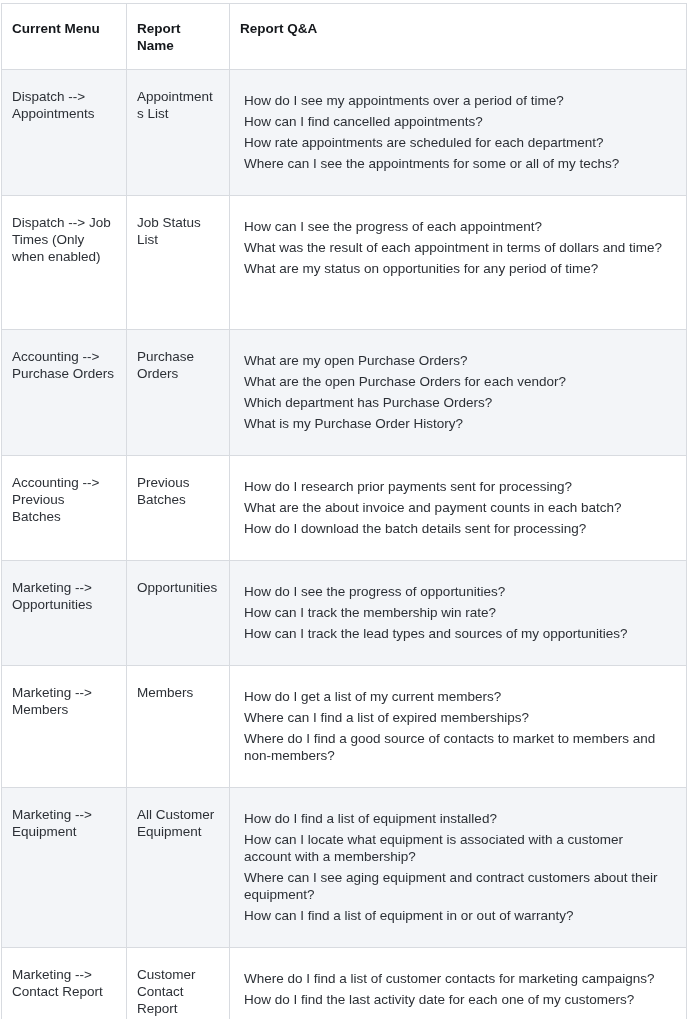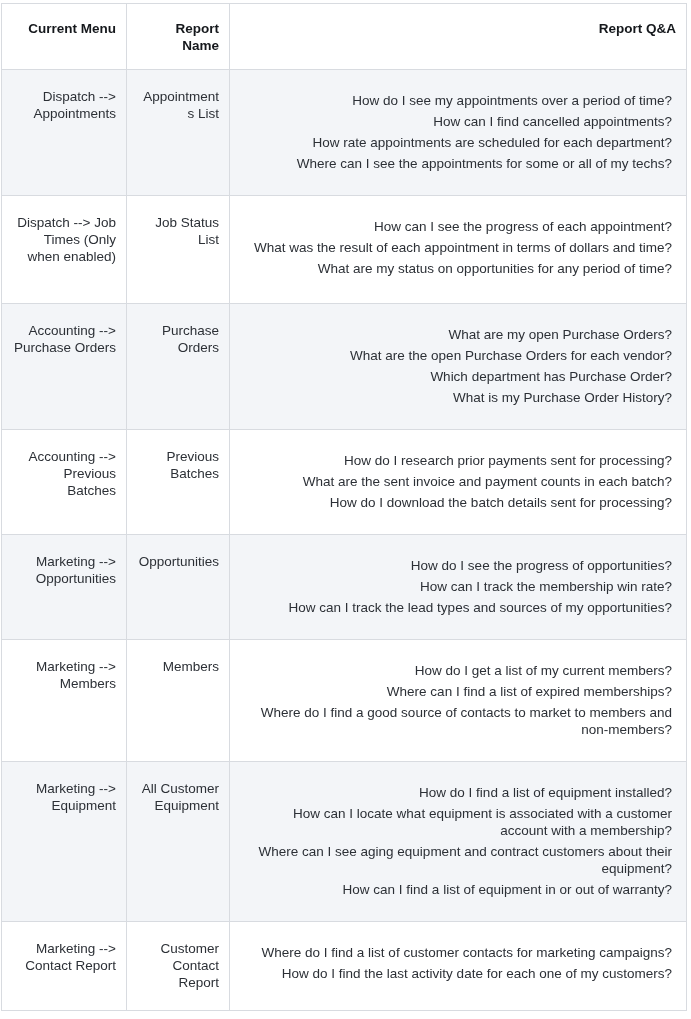--- a/index.html
+++ b/index.html
@@ -25,42 +25,42 @@
     border-collapse: collapse;
     table-layout: fixed;
     width: 686px;
     margin: 3px 0 0 1px;
   }
   col.c-menu   { width: 125px; }
   col.c-report { width: 103px; }
   col.c-qa     { width: auto;  }
   th, td {
     border: 1px solid var(--border);
-    text-align: right;
+    text-align: left;
     vertical-align: top;
     overflow-wrap: break-word;
   }
   th {
     font-size: 13.5px;
     font-weight: 700;
     color: var(--header-text);
     padding: 16px 10px 15px 10px;
     background: #ffffff;
     line-height: 17px;
   }
   td {
     font-size: 13.5px;
     font-weight: 400;
     color: var(--body-text);
     line-height: 17px;
     padding: 18px 10px 19px 10px;
   }
   tbody tr { background: #ffffff; }
   tbody tr:nth-child(odd) { background: var(--row-alt-background); }
-  tbody tr.tall-pad td { padding-bottom: 22px; }
+  tbody tr.tall-pad td { padding-bottom: 48px; }
   td.qa-cell div { margin: 4px; }
 </style>
 </head>
 <body>
 
 <table class="reports">
   <colgroup>
     <col class="c-menu">
     <col class="c-report">
     <col class="c-qa">
@@ -91,30 +91,30 @@
           <div>What was the result of each appointment in terms of dollars and time?</div>
           <div>What are my status on opportunities for any period of time?</div>
         </td>
       </tr>
       <tr>
         <td>Accounting --&gt; Purchase Orders</td>
         <td>Purchase Orders</td>
         <td class="qa-cell">
           <div>What are my open Purchase Orders?</div>
           <div>What are the open Purchase Orders for each vendor?</div>
-          <div>Which department has Purchase Order?</div>
+          <div>Which department has Purchase Orders?</div>
           <div>What is my Purchase Order History?</div>
         </td>
       </tr>
       <tr>
         <td>Accounting --&gt; Previous Batches</td>
         <td>Previous Batches</td>
         <td class="qa-cell">
           <div>How do I research prior payments sent for processing?</div>
-          <div>What are the sent invoice and payment counts in each batch?</div>
+          <div>What are the about invoice and payment counts in each batch?</div>
           <div>How do I download the batch details sent for processing?</div>
         </td>
       </tr>
       <tr>
         <td>Marketing --&gt; Opportunities</td>
         <td>Opportunities</td>
         <td class="qa-cell">
           <div>How do I see the progress of opportunities?</div>
           <div>How can I track the membership win rate?</div>
           <div>How can I track the lead types and sources of my opportunities?</div>

